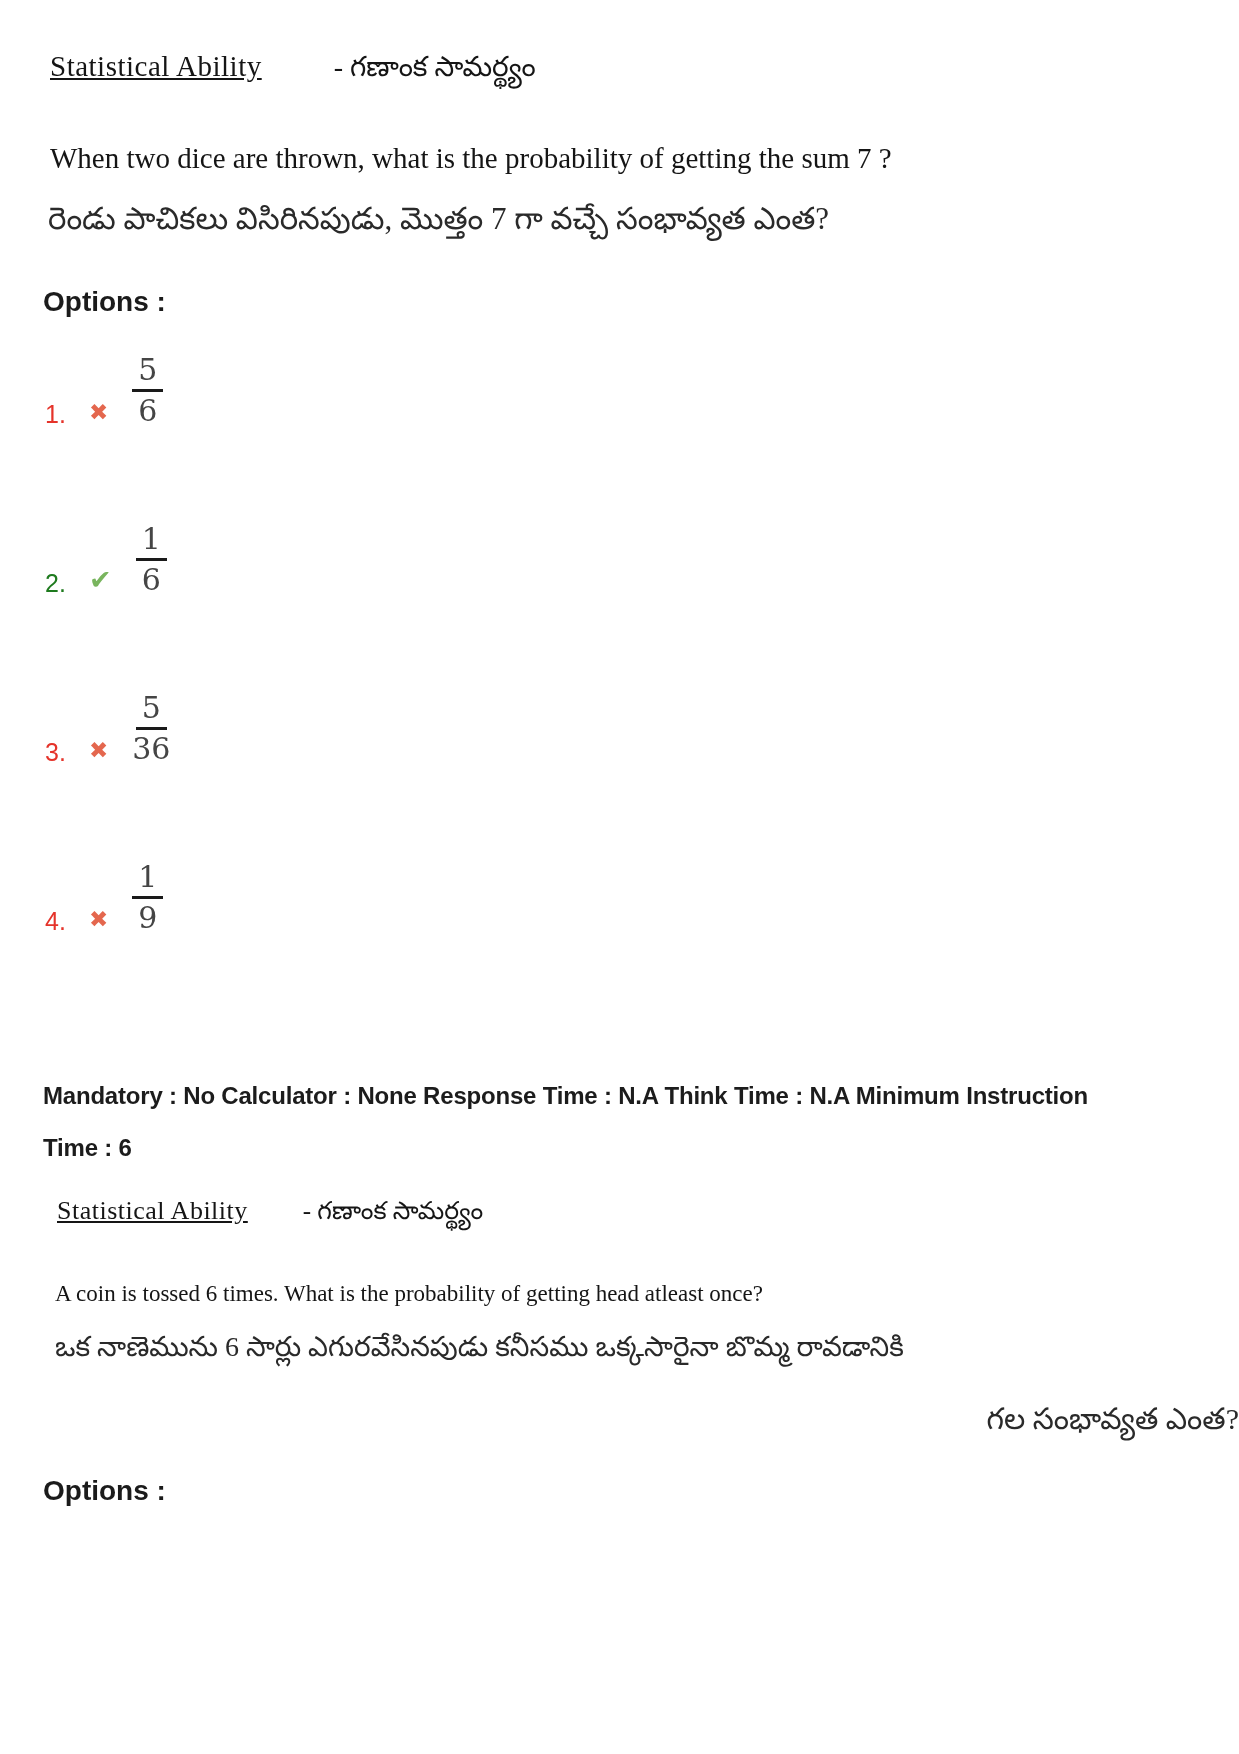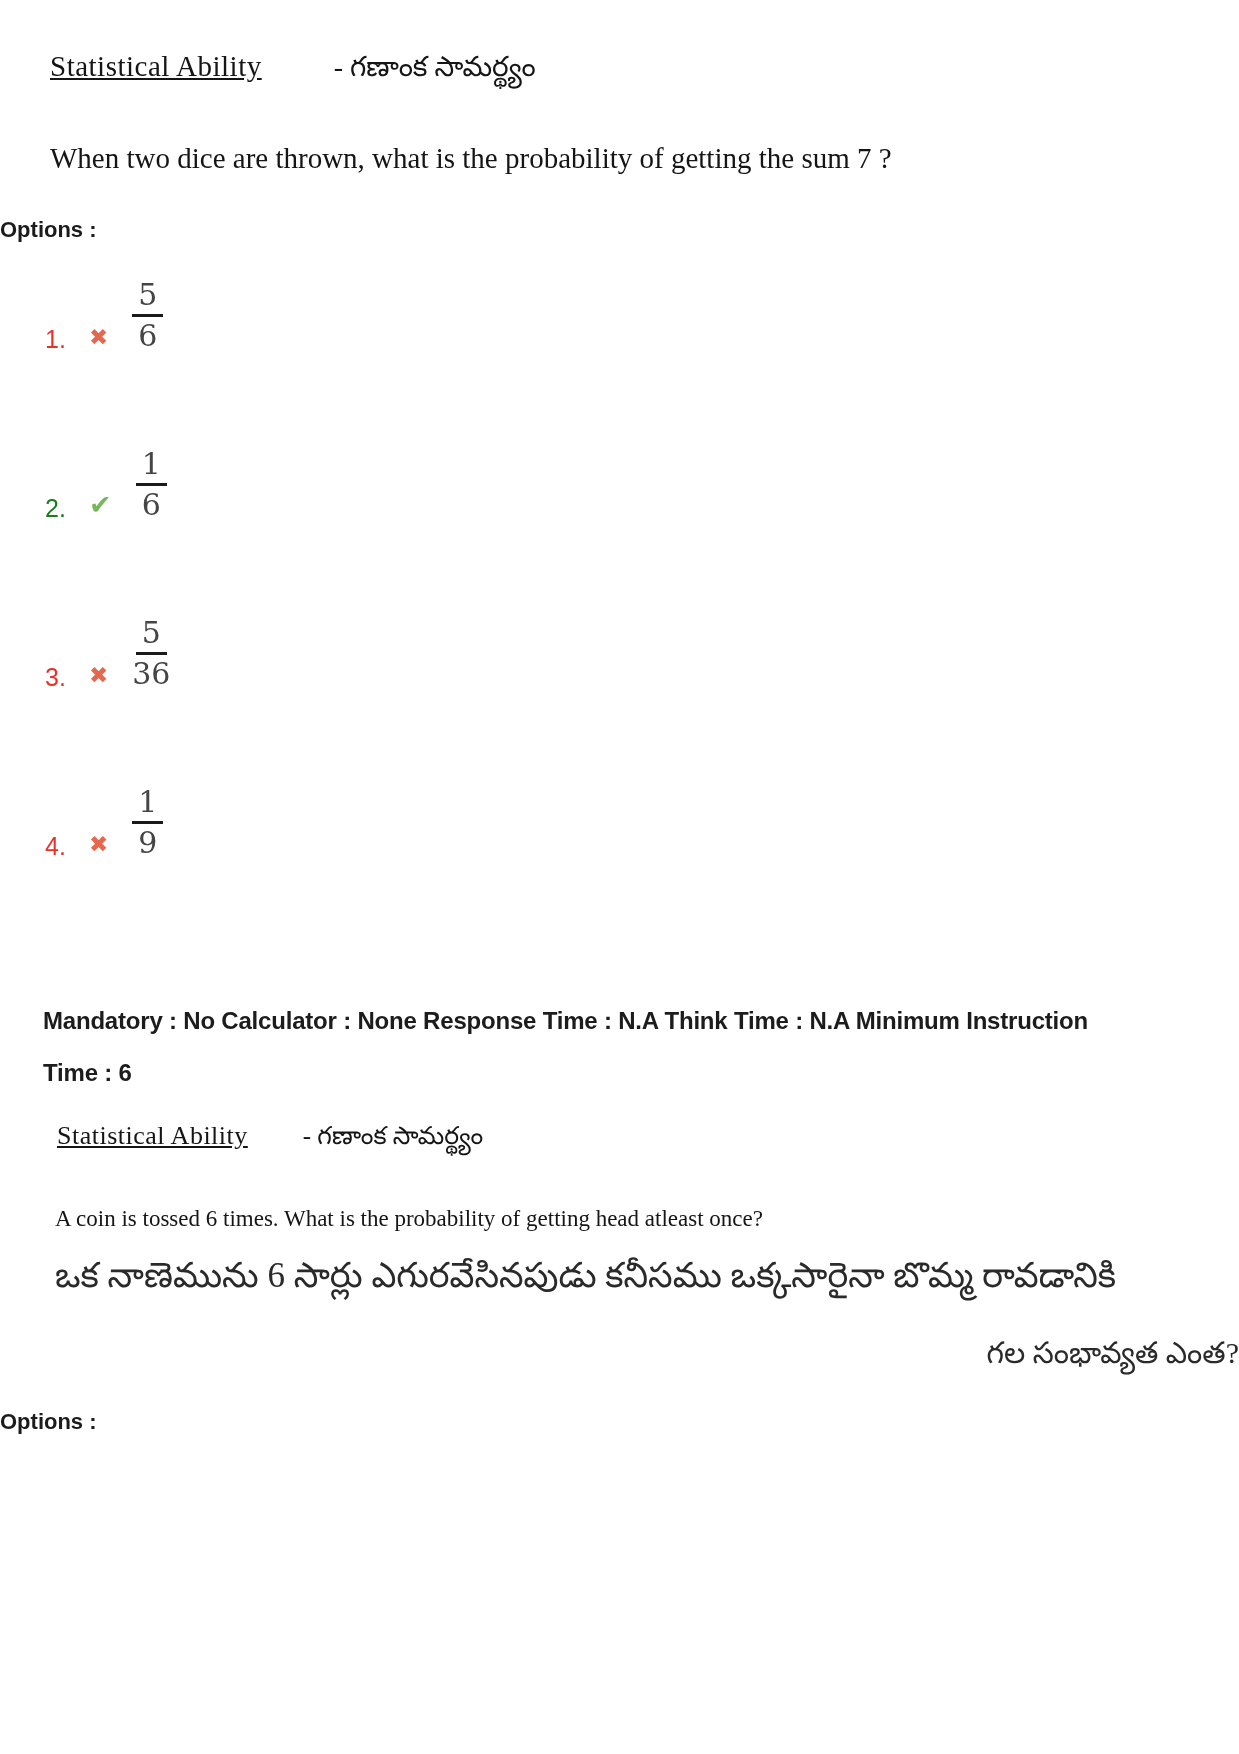--- a/index.html
+++ b/index.html
@@ -25,27 +25,28 @@
   #q1-header { margin: 0 0 0 50px; font-size: 29px; }
   #q1-header .te { margin-left: 72px; font-size: 28px; }
   #q2-header { margin: 22px 0 0 57px; font-size: 26px; }
   #q2-header .te { margin-left: 55px; font-size: 25px; }
 
   .q-en { color: #151515; }
   .q-te { color: #2a2a2a; font-family: "Liberation Serif", serif; }
   #q1-en { margin: 52px 0 0 50px; font-size: 29px; }
   #q1-te { margin: 26px 0 0 48px; font-size: 31px; }
   #q2-en { margin: 50px 0 0 55px; font-size: 23px; }
-  #q2-te1 { margin: 24px 0 2px 55px; font-size: 35px; }
+  #q2-te1 { margin: 24px 0 2px 55px; font-size: 28px; }
   #q2-te2 { margin: 32px 0 0 55px; font-size: 30px; text-align: right; }
 
   .options-label {
     font-weight: 700;
-    font-size: 22px;
+    font-size: 28px;
     color: #1b1b1b;
+    margin-left: 43px;
   }
   #q1-options-label { margin-top: 42px; }
   #q2-options-label { margin-top: 32px; }
 
   .option-row {
     display: flex;
     align-items: flex-end;
     margin-left: 45px;
     margin-bottom: 95px;
   }
@@ -101,20 +102,21 @@
 
   <section>
 
     <div id="q1-header" class="section-header serif">
       <span class="en">Statistical Ability</span>
       <span class="te">- గణాంక సామర్థ్యం</span>
     </div>
 
     <div id="q1-en" class="q-en serif">When two dice are thrown, what is the probability of getting the sum 7 ?</div>
 
+    <div id="q1-te" class="q-te">రెండు పాచికలు విసిరినపుడు, మొత్తం 7 గా వచ్చే సంభావ్యత ఎంత?</div>
 
     <div id="q1-options-label" class="options-label">Options :</div>
 
     <div class="option-row first">
       <span class="opt-num wrong">1.</span>
       <span class="status-icon wrong">✖</span>
       <span class="fraction">
         <span class="num">5</span>
         <span class="den">6</span>
       </span>

